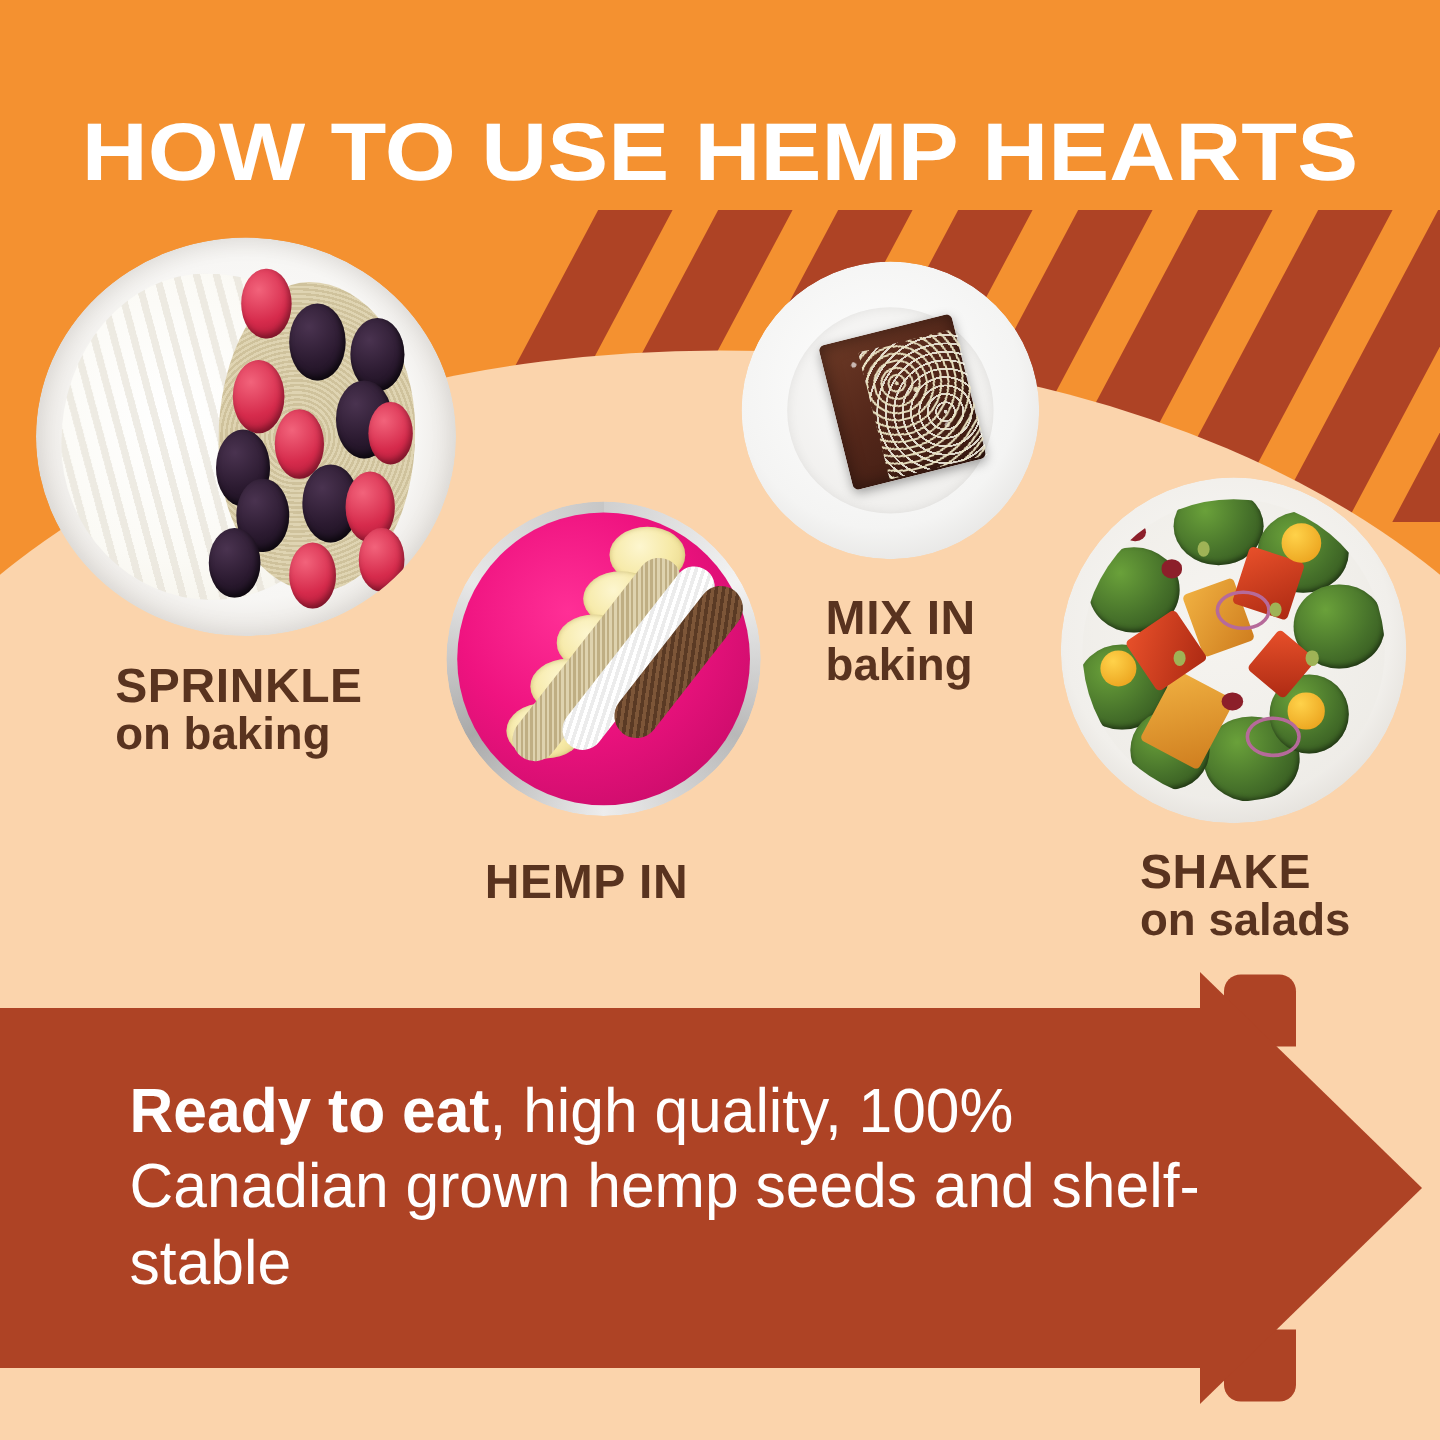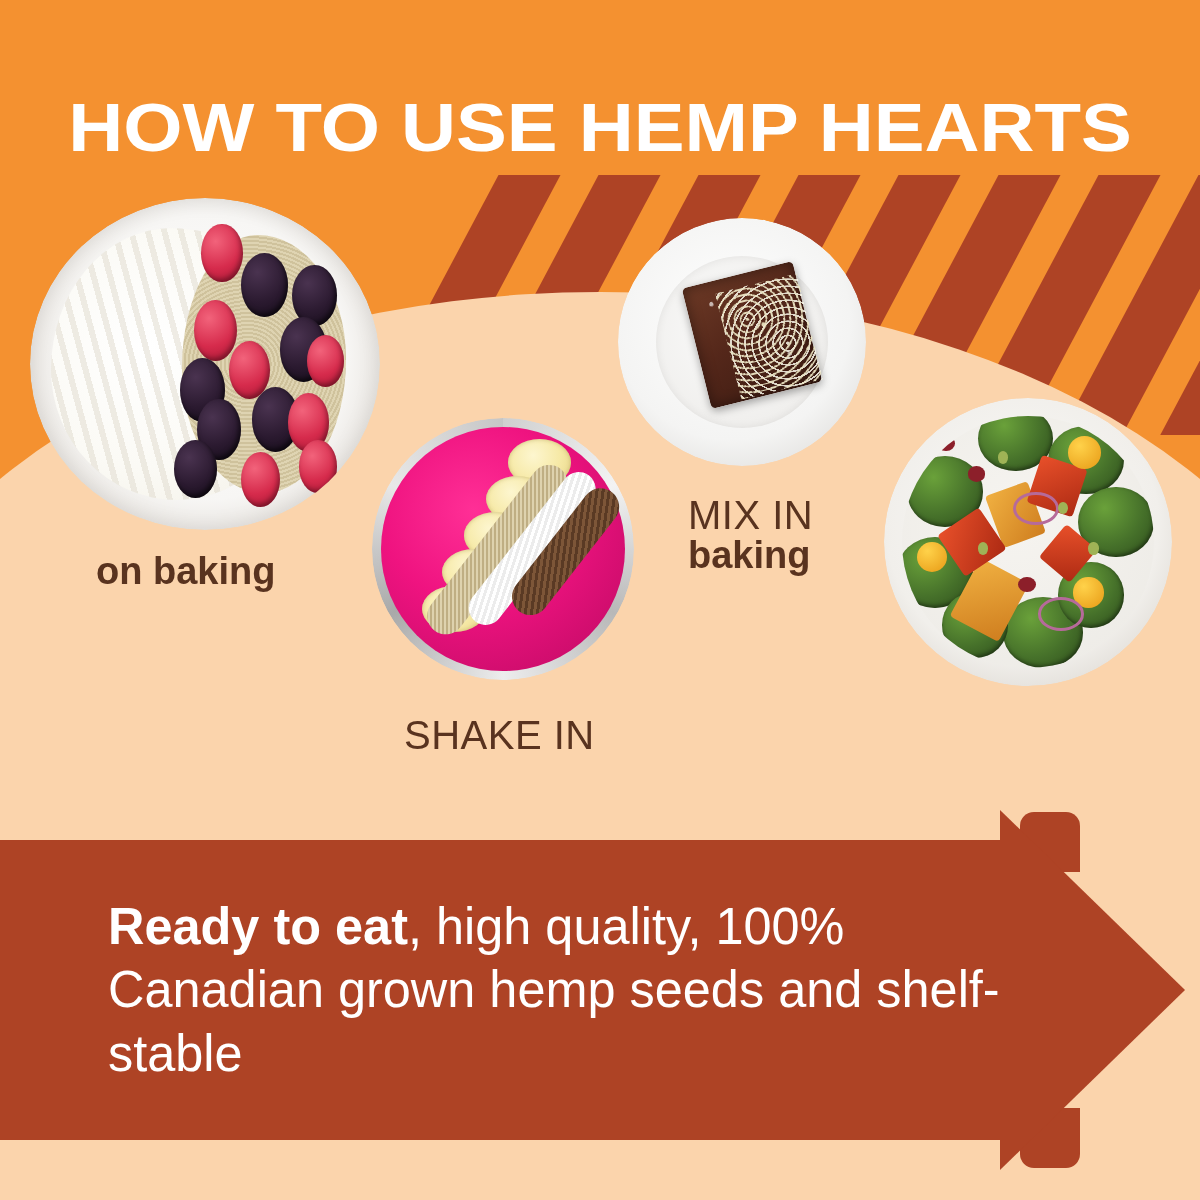--- a/index.html
+++ b/index.html
@@ -152,21 +152,21 @@
   .veg{position:absolute;border-radius:4px;}
   .squash{background:linear-gradient(140deg,#f0b041,#cf7e1f);}
   .pepper{background:linear-gradient(140deg,#e8502a,#ad2a13);}
   .tomato{border-radius:50%;background:radial-gradient(circle at 35% 30%,#ffd24a,#e79a15);}
   .onion{border-radius:50%;border:3px solid #b66a9a;background:transparent;}
   .cran{border-radius:50%;background:#8c1f2a;}
   .seed{border-radius:50%;background:#9fb356;}
 
   
   .caption{position:absolute;color:#59331F;line-height:1.02;}
-  .caption .top{font-weight:normal;font-size:40px;letter-spacing:.5px;display:block;}
+  .caption .top{font-weight:bold;font-size:40px;letter-spacing:.5px;display:block;}
   .caption .bot{font-weight:bold;font-size:38px;display:block;}
 
   .cap-sprinkle{left:96px;top:552px;}
   .cap-blend{left:404px;top:715px;}
   .cap-mix{left:688px;top:495px;}
   .cap-shake{left:950px;top:707px;}
 
   
   .banner-text{
     position:absolute;left:108px;top:895px;width:940px;
@@ -269,32 +269,37 @@
       <div class="veg cran" style="left:26%;top:20%;width:7%;height:6%;"></div>
       <div class="veg cran" style="left:46%;top:64%;width:7%;height:6%;"></div>
       <div class="veg seed" style="left:38%;top:14%;width:4%;height:5%;"></div>
       <div class="veg seed" style="left:62%;top:34%;width:4%;height:5%;"></div>
       <div class="veg seed" style="left:30%;top:50%;width:4%;height:5%;"></div>
       <div class="veg seed" style="left:74%;top:50%;width:4%;height:5%;"></div>
     </div>
   </div>
 
   <div class="caption cap-sprinkle">
+    <span class="top">SPRINKLE</span>
     <span class="bot">on baking</span>
   </div>
 
   <div class="caption cap-blend">
-    <span class="top">SHAKE IN</span>
+    <span class="top">HEMP IN</span>
   </div>
 
   <div class="caption cap-mix">
     <span class="top">MIX IN</span>
     <span class="bot">baking</span>
   </div>
 
+  <div class="caption cap-shake">
+    <span class="top">SHAKE</span>
+    <span class="bot">on salads</span>
+  </div>
 
   <div class="arrow-banner">
     <div class="arrow-body"></div>
     <div class="arrow-stub-t"></div>
     <div class="arrow-stub-b"></div>
     <div class="arrow-head"></div>
   </div>
 
   <div class="banner-text">
     <b>Ready to eat</b><span class="reg">, high quality, 100% Canadian grown hemp seeds and shelf-stable</span>

